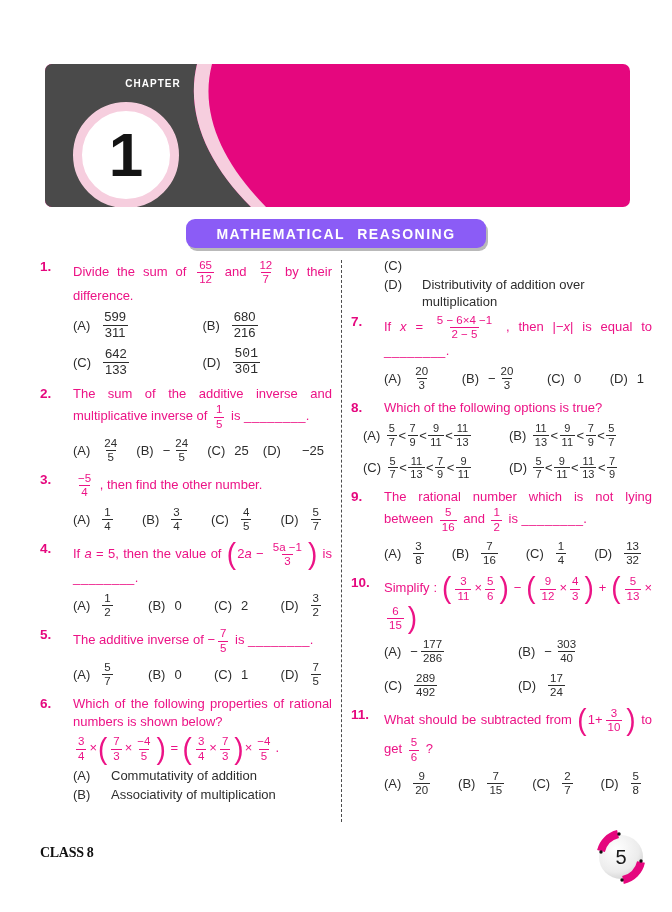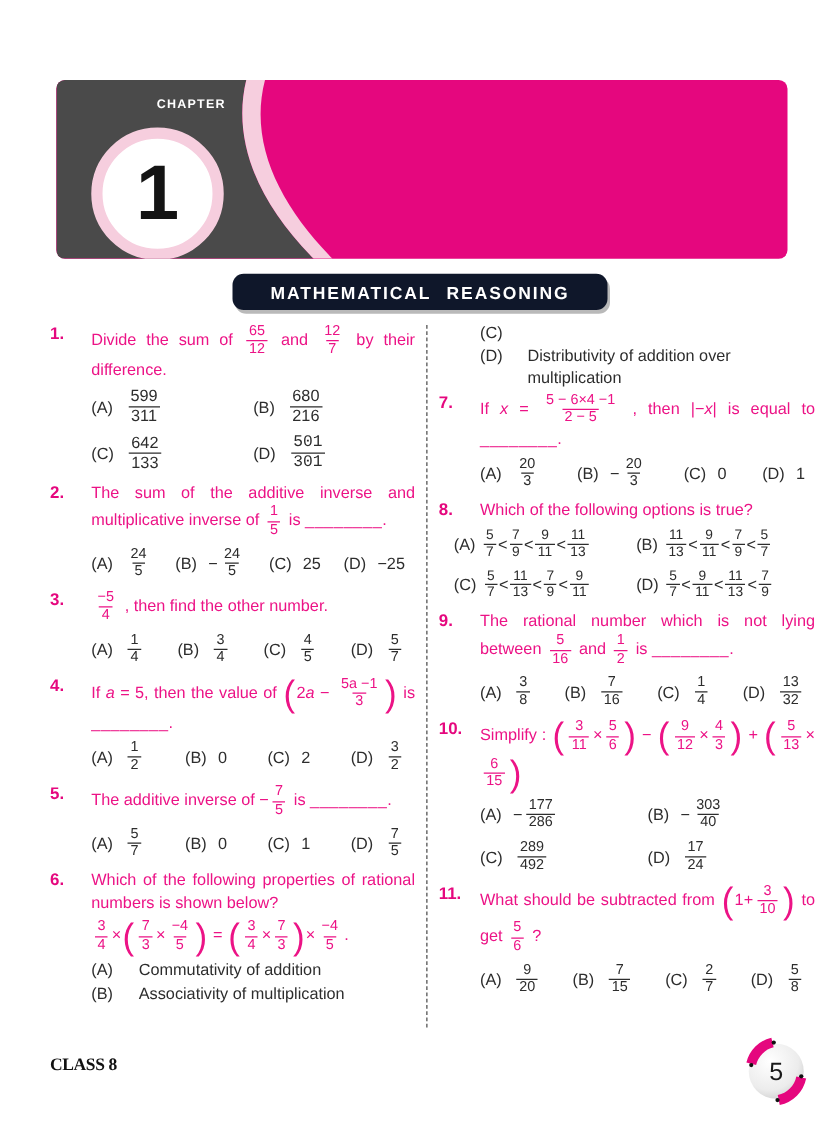--- a/index.html
+++ b/index.html
@@ -25,21 +25,21 @@
     display:flex;align-items:center;justify-content:center;
   }
   .chapter-number{font-size:62px;font-weight:bold;color:#141414;line-height:1;}
   .chapter-title{
     position:absolute;left:235px;top:52px;width:330px;text-align:center;
     color:#ffffff;font-weight:bold;font-size:29px;letter-spacing:0.5px;
   }
   
   .section-banner{
     position:absolute;left:186px;top:219px;width:300px;height:29px;
-    background:#0f172a;border-radius:9px;
+    background:#8b5cf6;border-radius:9px;
     box-shadow:2px 3px 0 #b9b9b9;
     display:flex;align-items:center;justify-content:center;
     color:#ffffff;font-weight:bold;font-size:14px;letter-spacing:1.5px;word-spacing:7px;
   }
   
   .content{
     position:absolute;left:40px;top:258px;right:20px;bottom:70px;
     display:flex;overflow:hidden;
   }
   .col{font-size:13px;}
@@ -175,21 +175,21 @@
           </span>
         </span>
         <span class="opt">
           <span class="olabel">(C)</span>
           <span class="oval" style="display: inline-flex; align-items: center;">
             <span class="sg">25</span>
           </span>
         </span>
         <span class="opt">
           <span class="olabel">(D)</span>
-          <span class="oval" style="display: inline-flex; align-items: center;">
+          <span class="oval" style="display: inline-flex; align-items: center; margin-left: 12px;">
             <span class="sg">−25</span>
           </span>
         </span>
       </div>
       <div class="q">
         <div class="qnum">3.</div>
         <div class="qbody"><span class="fr">
             <span class="num">−5</span>
             <span class="den">4</span>
           </span><span class="sg"> , then find the other number.</span></div>

